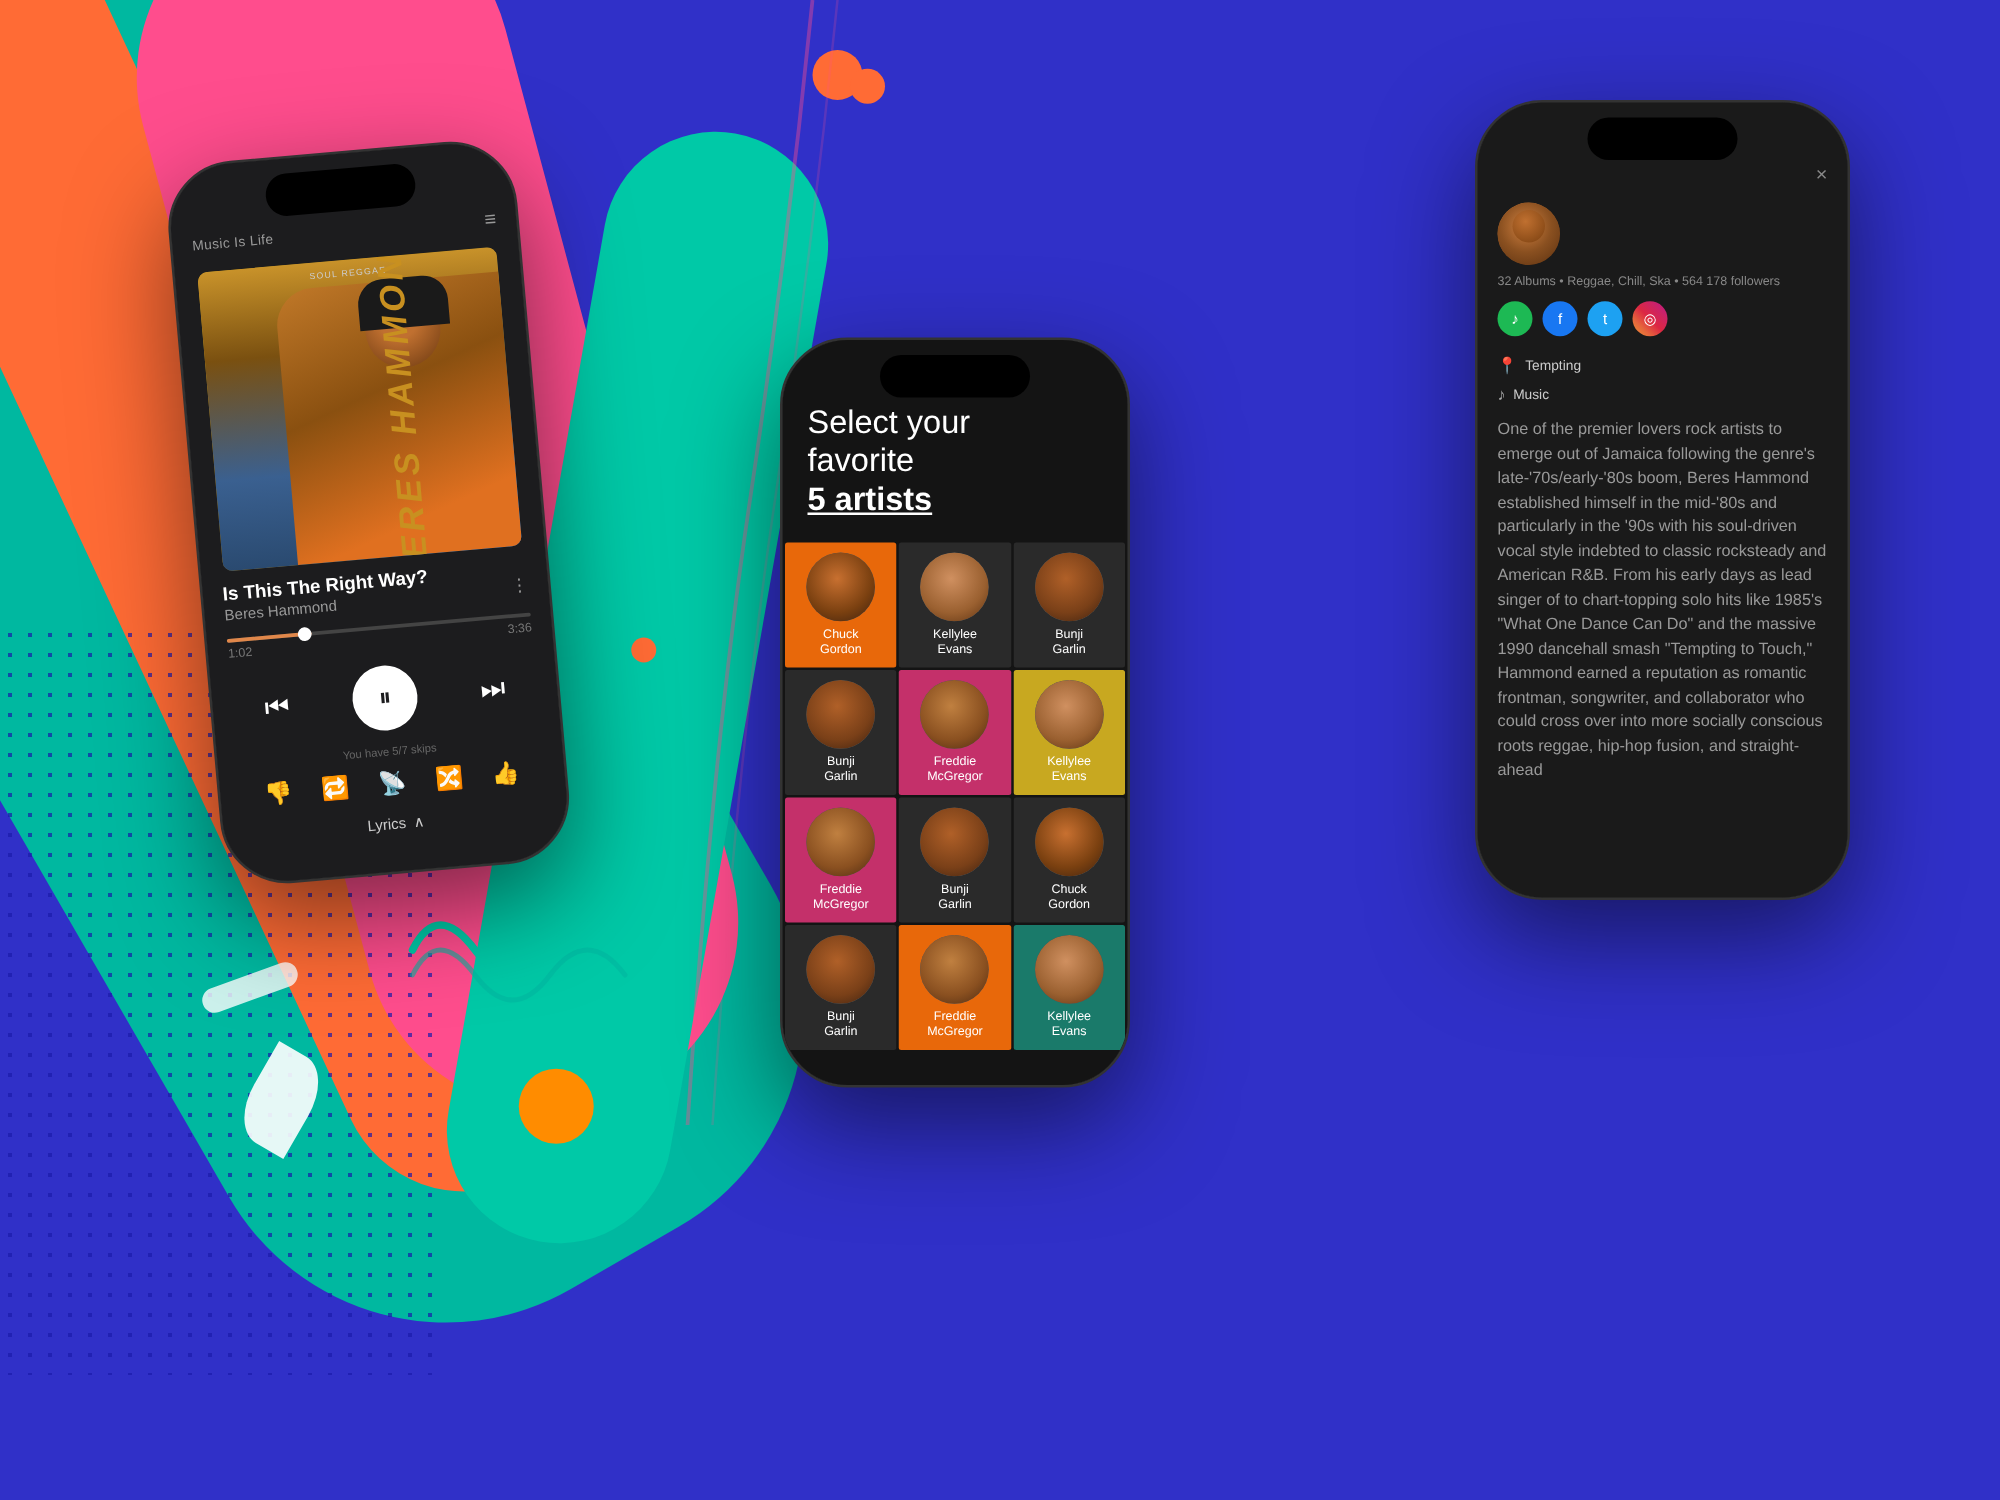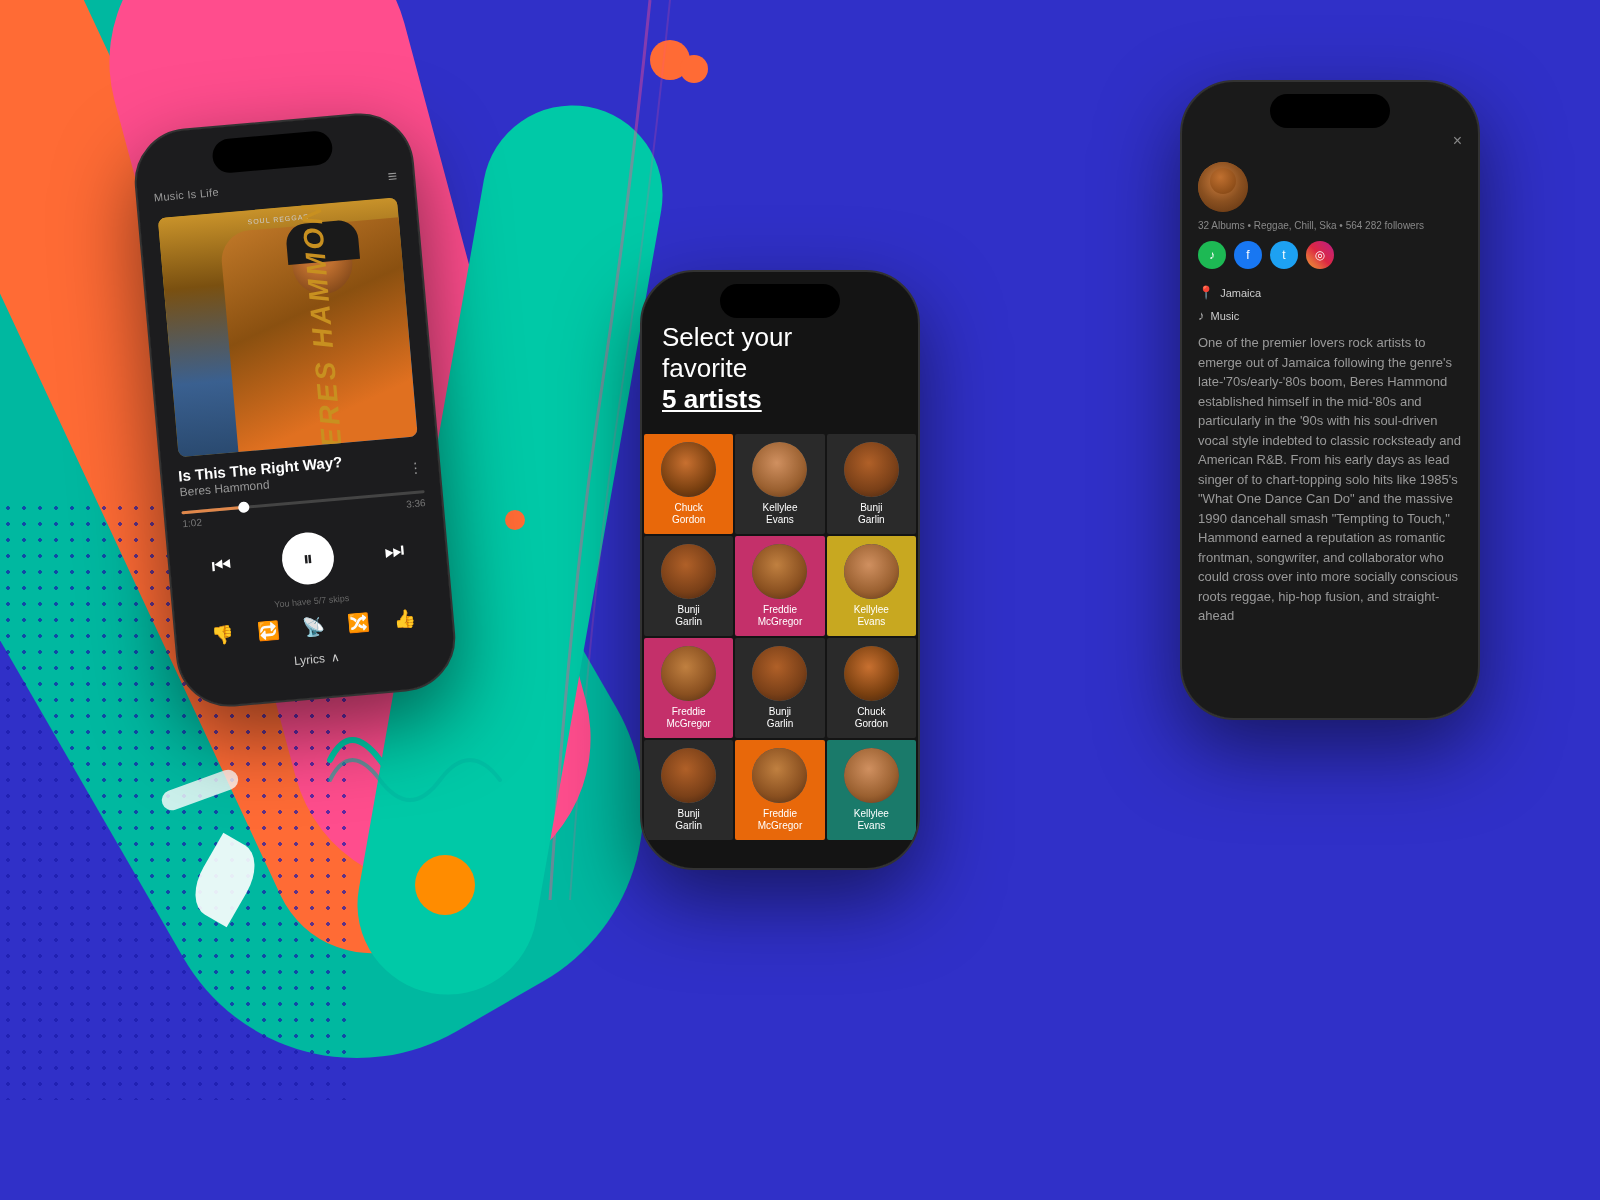--- a/index.html
+++ b/index.html
@@ -342,21 +342,21 @@
       color: #ccc;
       font-size: 12px;
       font-weight: 500;
     }
 
     
     .phone-2 {
       width: 280px;
       height: 600px;
       top: 270px;
-      left: 640px;
+      left: 624px;
     }
 
     .phone-2 .phone-screen {
       width: 100%;
       height: 100%;
       background: #141414;
       overflow: hidden;
     }
 
     .select-header {
@@ -759,40 +759,40 @@
 
     <div class="profile-artist-row">
       <div class="profile-avatar">
         <div class="profile-avatar-face"></div>
 
         <div style="position:absolute;top:6px;left:12px;width:26px;height:26px;background:radial-gradient(circle at 40%35%,#c07030 0%,#7a4010 100%);border-radius:50%;"></div>
       </div>
     </div>
 
 
-    <div class="profile-meta">32 Albums • Reggae, Chill, Ska • 564 282 followers</div>
+    <div class="profile-meta">32 Albums • Reggae, Chill, Ska • 564 178 followers</div>
 
     <div class="profile-socials">
       <div class="social-btn social-spotify">
         <span>♪</span>
       </div>
       <div class="social-btn social-facebook">
         <span>f</span>
       </div>
       <div class="social-btn social-twitter">
         <span>t</span>
       </div>
       <div class="social-btn social-instagram">
         <span>◎</span>
       </div>
     </div>
 
     <div class="profile-location-row">
       <span class="loc-icon">📍</span>
-      <span>Jamaica</span>
+      <span>Tempting</span>
     </div>
 
     <div class="profile-genre-row">
       <span class="genre-icon">♪</span>
       <span>Music</span>
     </div>
 
     <div class="profile-bio">One of the premier lovers rock artists to emerge out of Jamaica following the genre's late-'70s/early-'80s boom, Beres Hammond established himself in the mid-'80s and particularly in the '90s with his soul-driven vocal style indebted to classic rocksteady and American R&amp;B. From his early days as lead singer of to chart-topping solo hits like 1985's "What One Dance Can Do" and the massive 1990 dancehall smash "Tempting to Touch," Hammond earned a reputation as romantic frontman, songwriter, and collaborator who could cross over into more socially conscious roots reggae, hip-hop fusion, and straight-ahead</div>
 
   </div>

